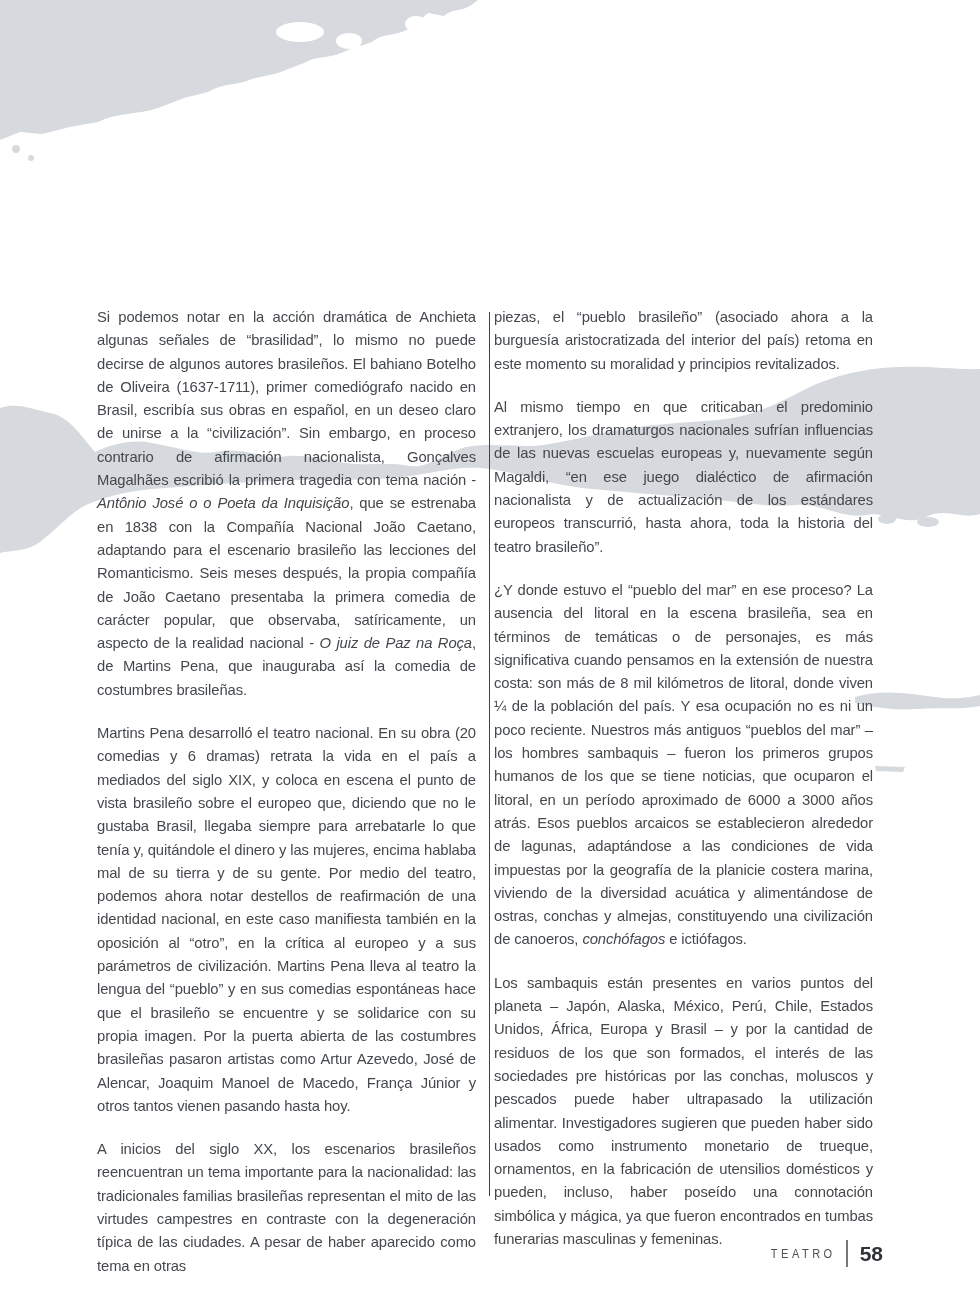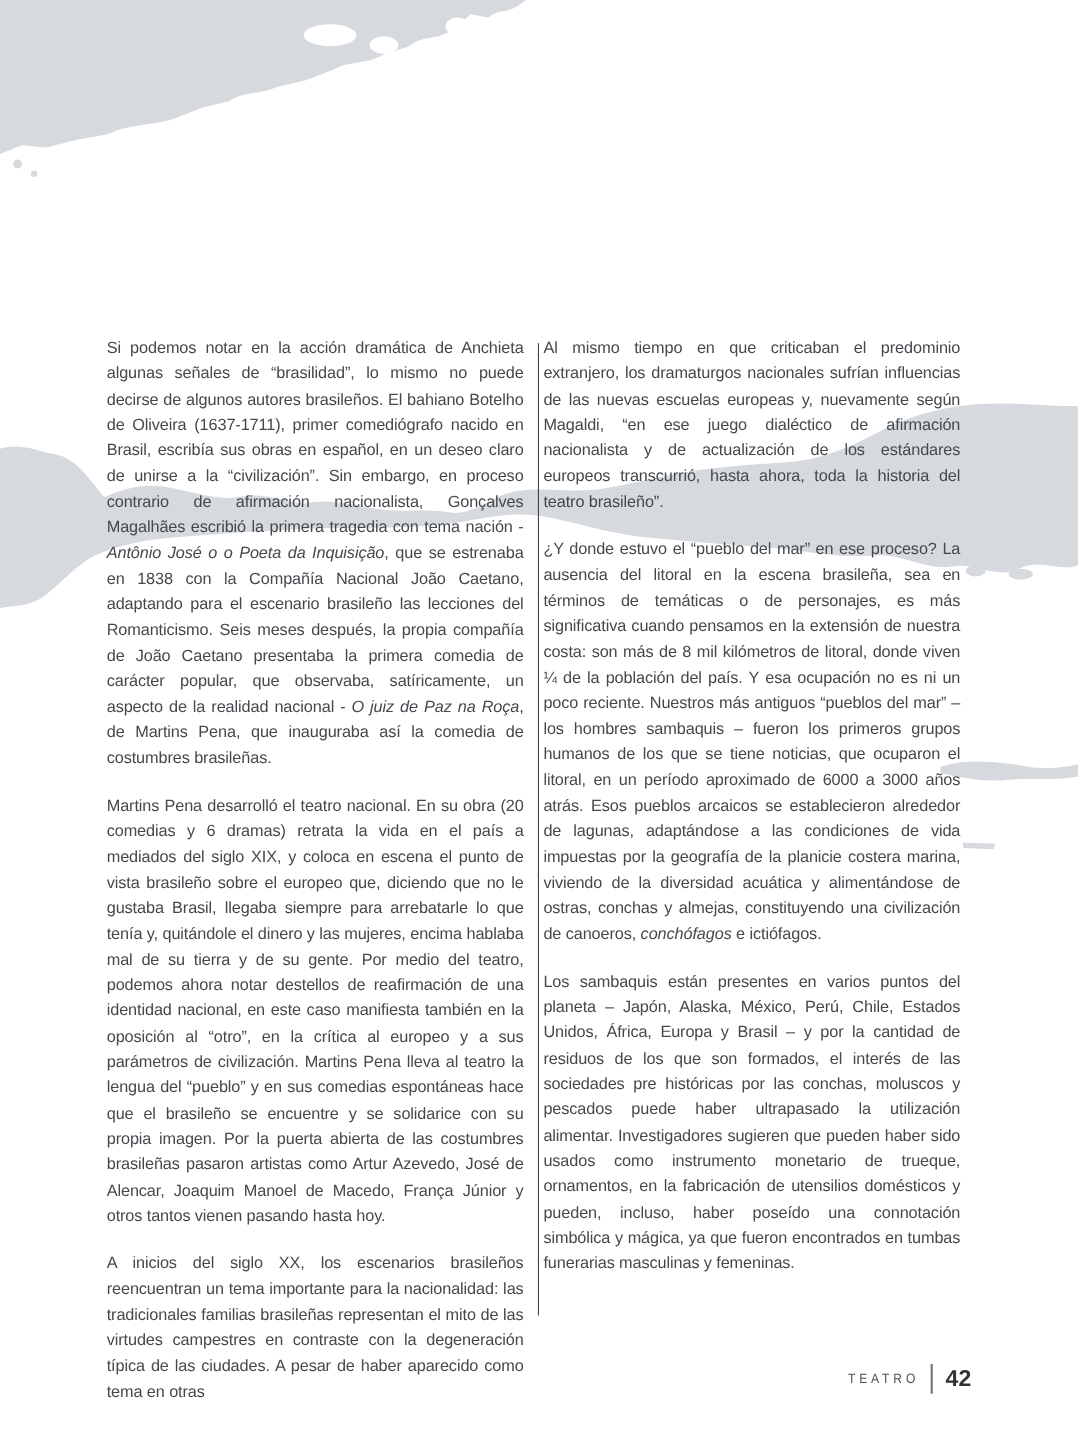--- a/index.html
+++ b/index.html
@@ -104,25 +104,26 @@
   <path class="deco" d="M875,766 L905,767 L903,772 L876,771 Z"></path>
 </svg>
 
 <main class="columns">
   <section class="column">
       <p><span>Si podemos notar en la acción dramática de Anchieta algunas señales de “brasilidad”, lo mismo no puede decirse de algunos autores brasileños. El bahiano Botelho de Oliveira (1637-1711), primer comediógrafo nacido en Brasil, escribía sus obras en español, en un deseo claro de unirse a la “civilización”. Sin embargo, en proceso contrario de afirmación nacionalista, Gonçalves Magalhães escribió la primera tragedia con tema nación - </span><em>Antônio José o o Poeta da Inquisição</em><span>, que se estrenaba en 1838 con la Compañía Nacional João Caetano, adaptando para el escenario brasileño las lecciones del Romanticismo. Seis meses después, la propia compañía de João Caetano presentaba la primera comedia de carácter popular, que observaba, satíricamente, un aspecto de la realidad nacional - </span><em>O juiz de Paz na Roça</em><span>, de Martins Pena, que inauguraba así la comedia de costumbres brasileñas.</span></p>
       <p><span>Martins Pena desarrolló el teatro nacional. En su obra (20 comedias y 6 dramas) retrata la vida en el país a mediados del siglo XIX, y coloca en escena el punto de vista brasileño sobre el europeo que, diciendo que no le gustaba Brasil, llegaba siempre para arrebatarle lo que tenía y, quitándole el dinero y las mujeres, encima hablaba mal de su tierra y de su gente. Por medio del teatro, podemos ahora notar destellos de reafirmación de una identidad nacional, en este caso manifiesta también en la oposición al “otro”, en la crítica al europeo y a sus parámetros de civilización. Martins Pena lleva al teatro la lengua del “pueblo” y en sus comedias espontáneas hace que el brasileño se encuentre y se solidarice con su propia imagen. Por la puerta abierta de las costumbres brasileñas pasaron artistas como Artur Azevedo, José de Alencar, Joaquim Manoel de Macedo, França Júnior y otros tantos vienen pasando hasta hoy.</span></p>
       <p><span>A inicios del siglo XX, los escenarios brasileños reencuentran un tema importante para la nacionalidad: las tradicionales familias brasileñas representan el mito de las virtudes campestres en contraste con la degeneración típica de las ciudades. A pesar de haber aparecido como tema en otras</span></p>
     </section>
   <section class="column">
+      <p><span>piezas, el “pueblo brasileño” (asociado ahora a la burguesía aristocratizada del interior del país) retoma en este momento su moralidad y principios revitalizados.</span></p>
       <p><span>Al mismo tiempo en que criticaban el predominio extranjero, los dramaturgos nacionales sufrían influencias de las nuevas escuelas europeas y, nuevamente según Magaldi, “en ese juego dialéctico de afirmación nacionalista y de actualización de los estándares europeos transcurrió, hasta ahora, toda la historia del teatro brasileño”.</span></p>
       <p><span>¿Y donde estuvo el “pueblo del mar” en ese proceso? La ausencia del litoral en la escena brasileña, sea en términos de temáticas o de personajes, es más significativa cuando pensamos en la extensión de nuestra costa: son más de 8 mil kilómetros de litoral, donde viven ¼ de la población del país. Y esa ocupación no es ni un poco reciente. Nuestros más antiguos “pueblos del mar” – los hombres sambaquis – fueron los primeros grupos humanos de los que se tiene noticias, que ocuparon el litoral, en un período aproximado de 6000 a 3000 años atrás. Esos pueblos arcaicos se establecieron alrededor de lagunas, adaptándose a las condiciones de vida impuestas por la geografía de la planicie costera marina, viviendo de la diversidad acuática y alimentándose de ostras, conchas y almejas, constituyendo una civilización de canoeros, </span><em>conchófagos</em><span> e ictiófagos.</span></p>
       <p><span>Los sambaquis están presentes en varios puntos del planeta – Japón, Alaska, México, Perú, Chile, Estados Unidos, África, Europa y Brasil – y por la cantidad de residuos de los que son formados, el interés de las sociedades pre históricas por las conchas, moluscos y pescados puede haber ultrapasado la utilización alimentar. Investigadores sugieren que pueden haber sido usados como instrumento monetario de trueque, ornamentos, en la fabricación de utensilios domésticos y pueden, incluso, haber poseído una connotación simbólica y mágica, ya que fueron encontrados en tumbas funerarias masculinas y femeninas.</span></p>
     </section>
 </main>
 
 <div class="col-divider"></div>
 
 <footer class="footer">
   <span class="footer-label">TEATRO</span>
   <span class="footer-bar"></span>
-  <span class="footer-page">42</span>
+  <span class="footer-page">58</span>
 </footer>
 
 </body></html>

